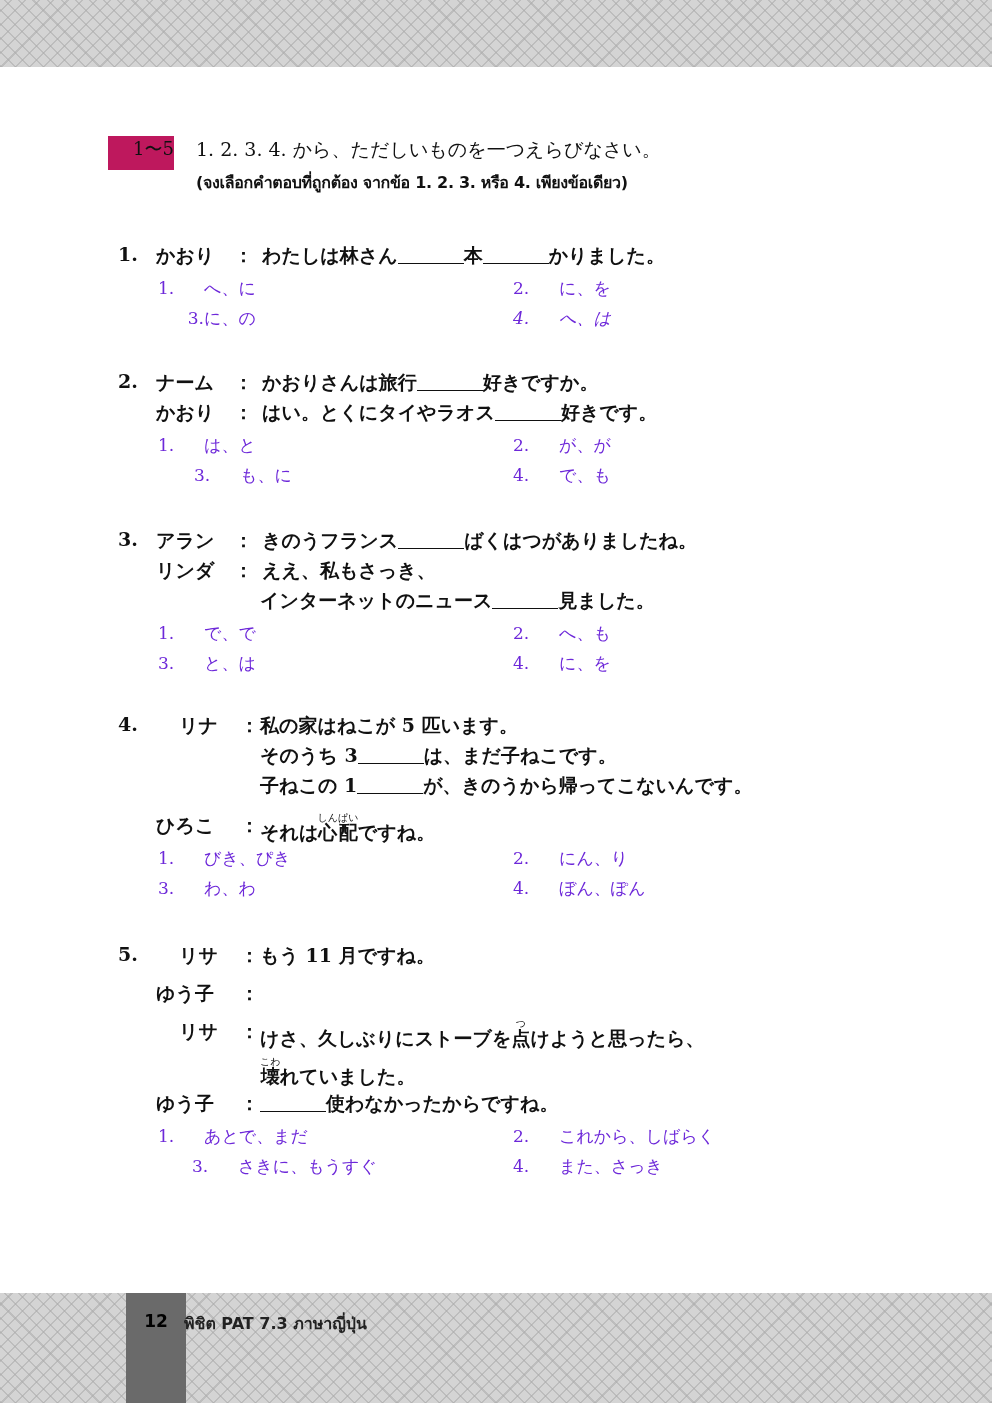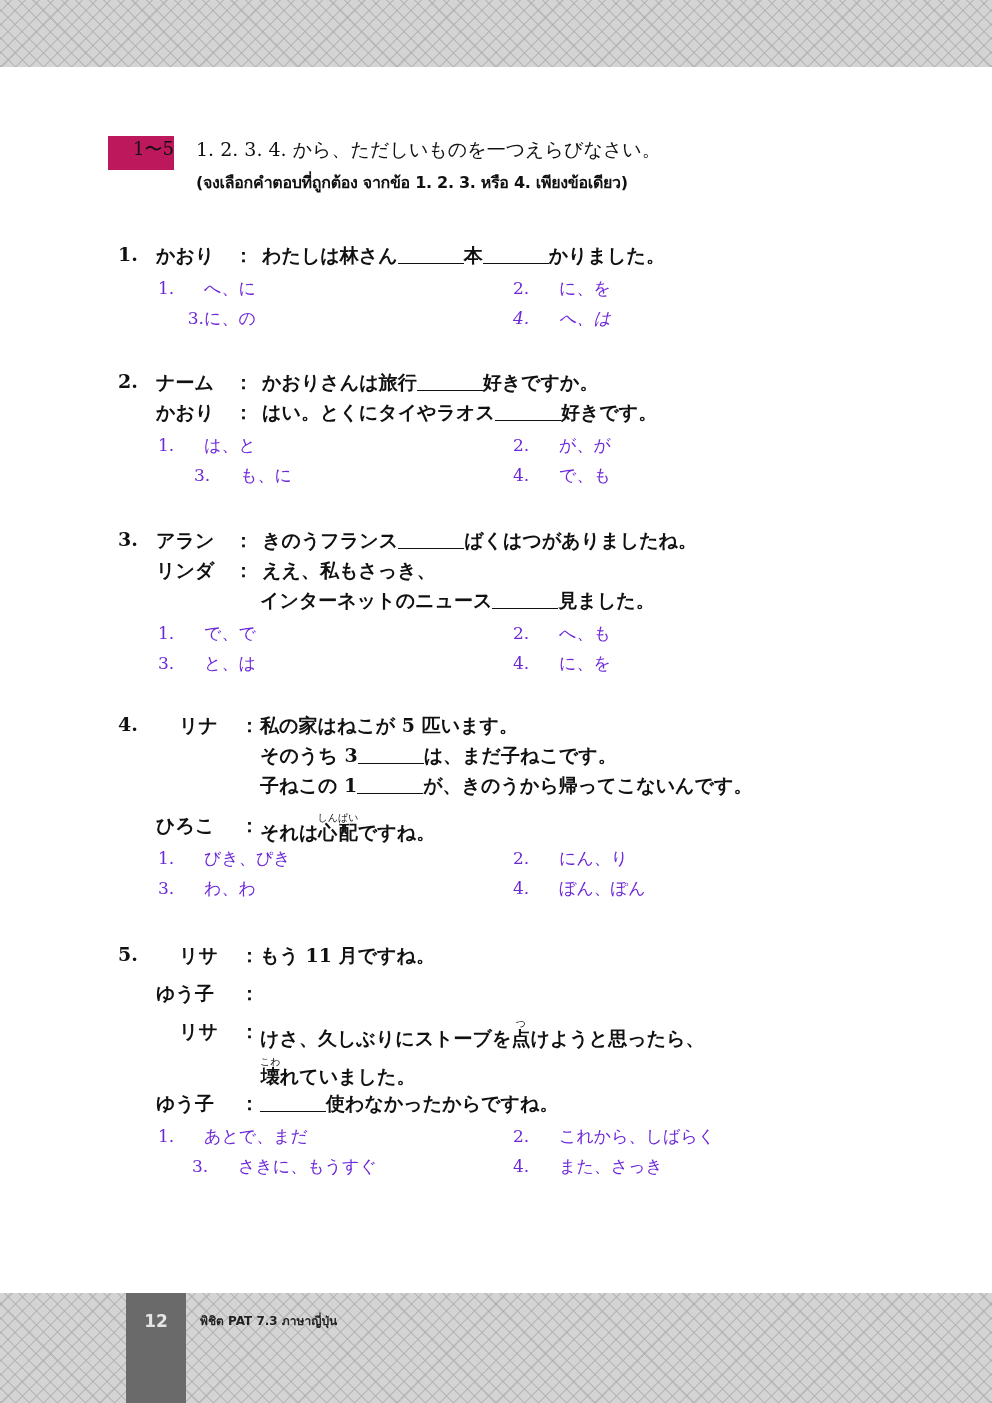--- a/index.html
+++ b/index.html
@@ -11,27 +11,27 @@
     .pattern {
       background-color: #d4d4d4;
       background-image:
         repeating-linear-gradient(45deg, rgba(170,170,170,0.55) 0 1.5px, transparent 1.5px 10px),
         repeating-linear-gradient(-45deg, rgba(170,170,170,0.55) 0 1.5px, transparent 1.5px 10px);
     }
     .top-band { position: absolute; left: 0; top: 0; width: 992px; height: 67px; }
     .footer-band { position: absolute; left: 0; top: 1293px; width: 992px; height: 110px; }
     .page-tab {
       position: absolute; left: 126px; top: 0; width: 60px; height: 110px;
-      background: #6a6a6a; color: #e5e5e5;
+      background: #6a6a6a; color: #000000;
       font-family: "DejaVu Sans", sans-serif; font-weight: bold; font-size: 17px;
       text-align: center; padding-top: 18px; box-sizing: border-box;
     }
     .book-title {
-      position: absolute; left: 200px; top: 18px;
-      font-family: "DejaVu Sans", sans-serif; font-weight: bold; font-size: 12px; color: #222;
+      position: absolute; left: 184px; top: 18px;
+      font-family: "DejaVu Sans", sans-serif; font-weight: bold; font-size: 16px; color: #222;
     }
 
     .instr { position: absolute; left: 108px; top: 136px; }
     .badge {
       position: absolute; left: 0; top: 0; width: 66px; height: 34px;
       background: #be185d; font-size: 18px; line-height: 26px; text-align: right;
     }
     .instr-jp { position: absolute; left: 88px; top: 0; font-size: 19px; line-height: 26px; white-space: nowrap; }
     .instr-th {
       position: absolute; left: 88px; top: 34px; font-size: 16px; white-space: nowrap;

